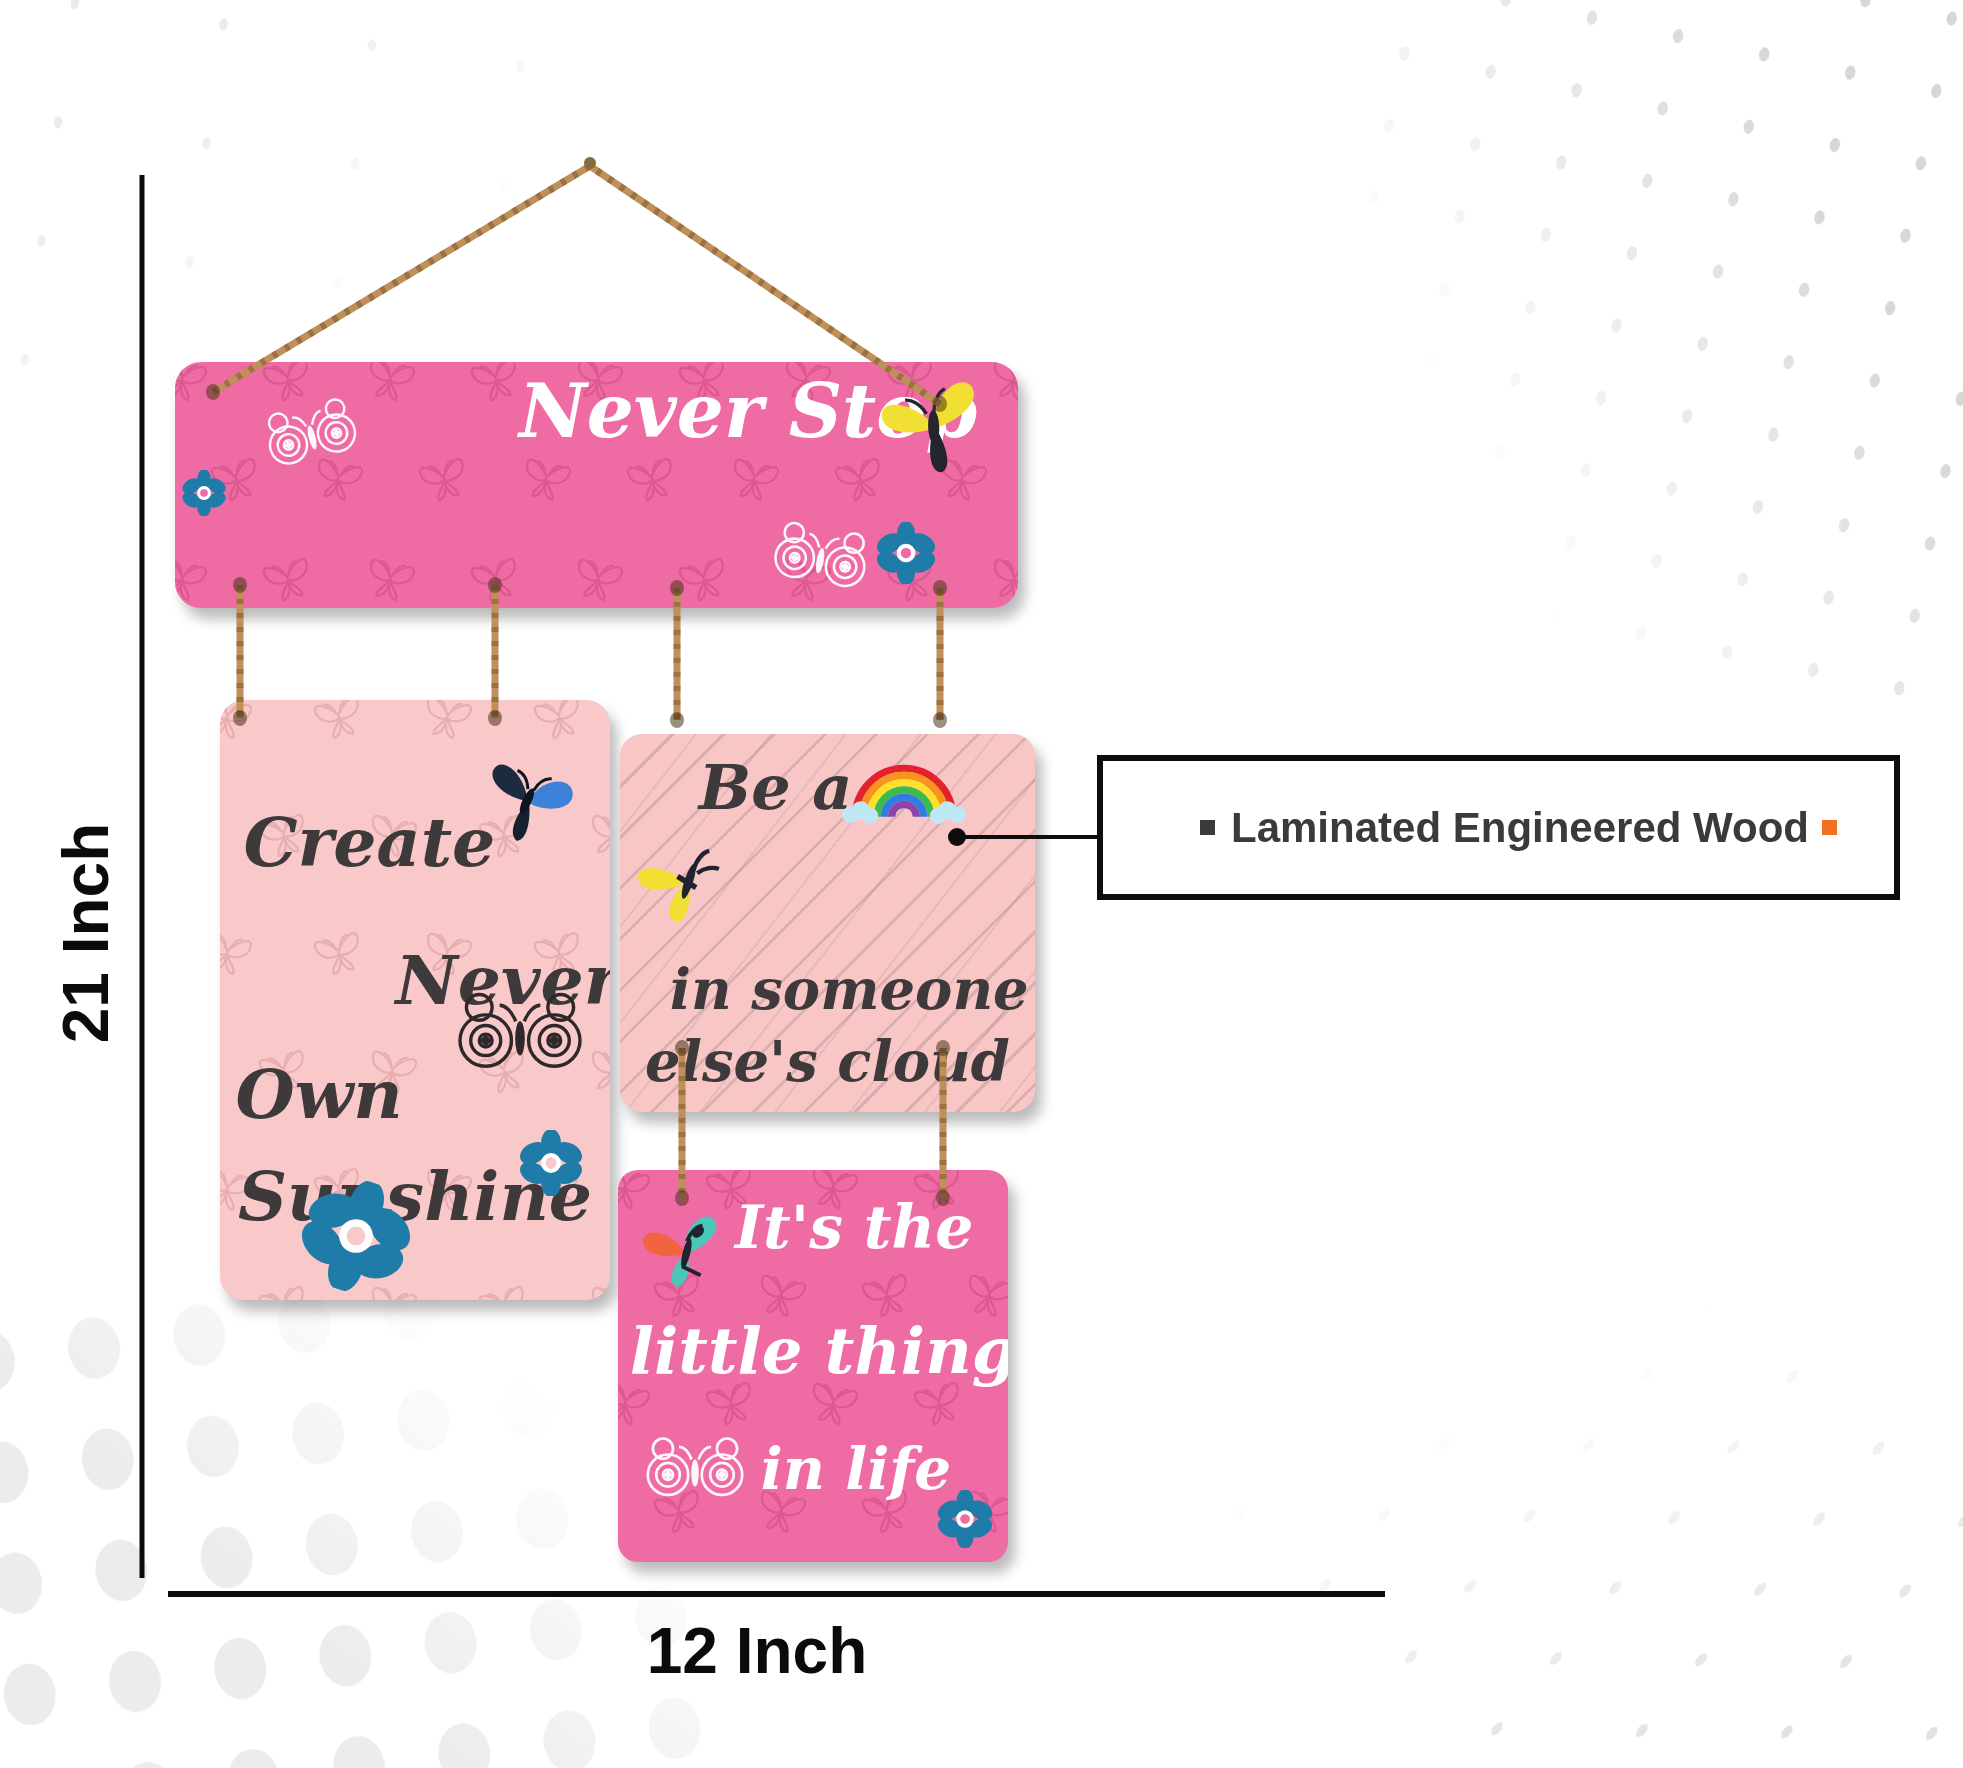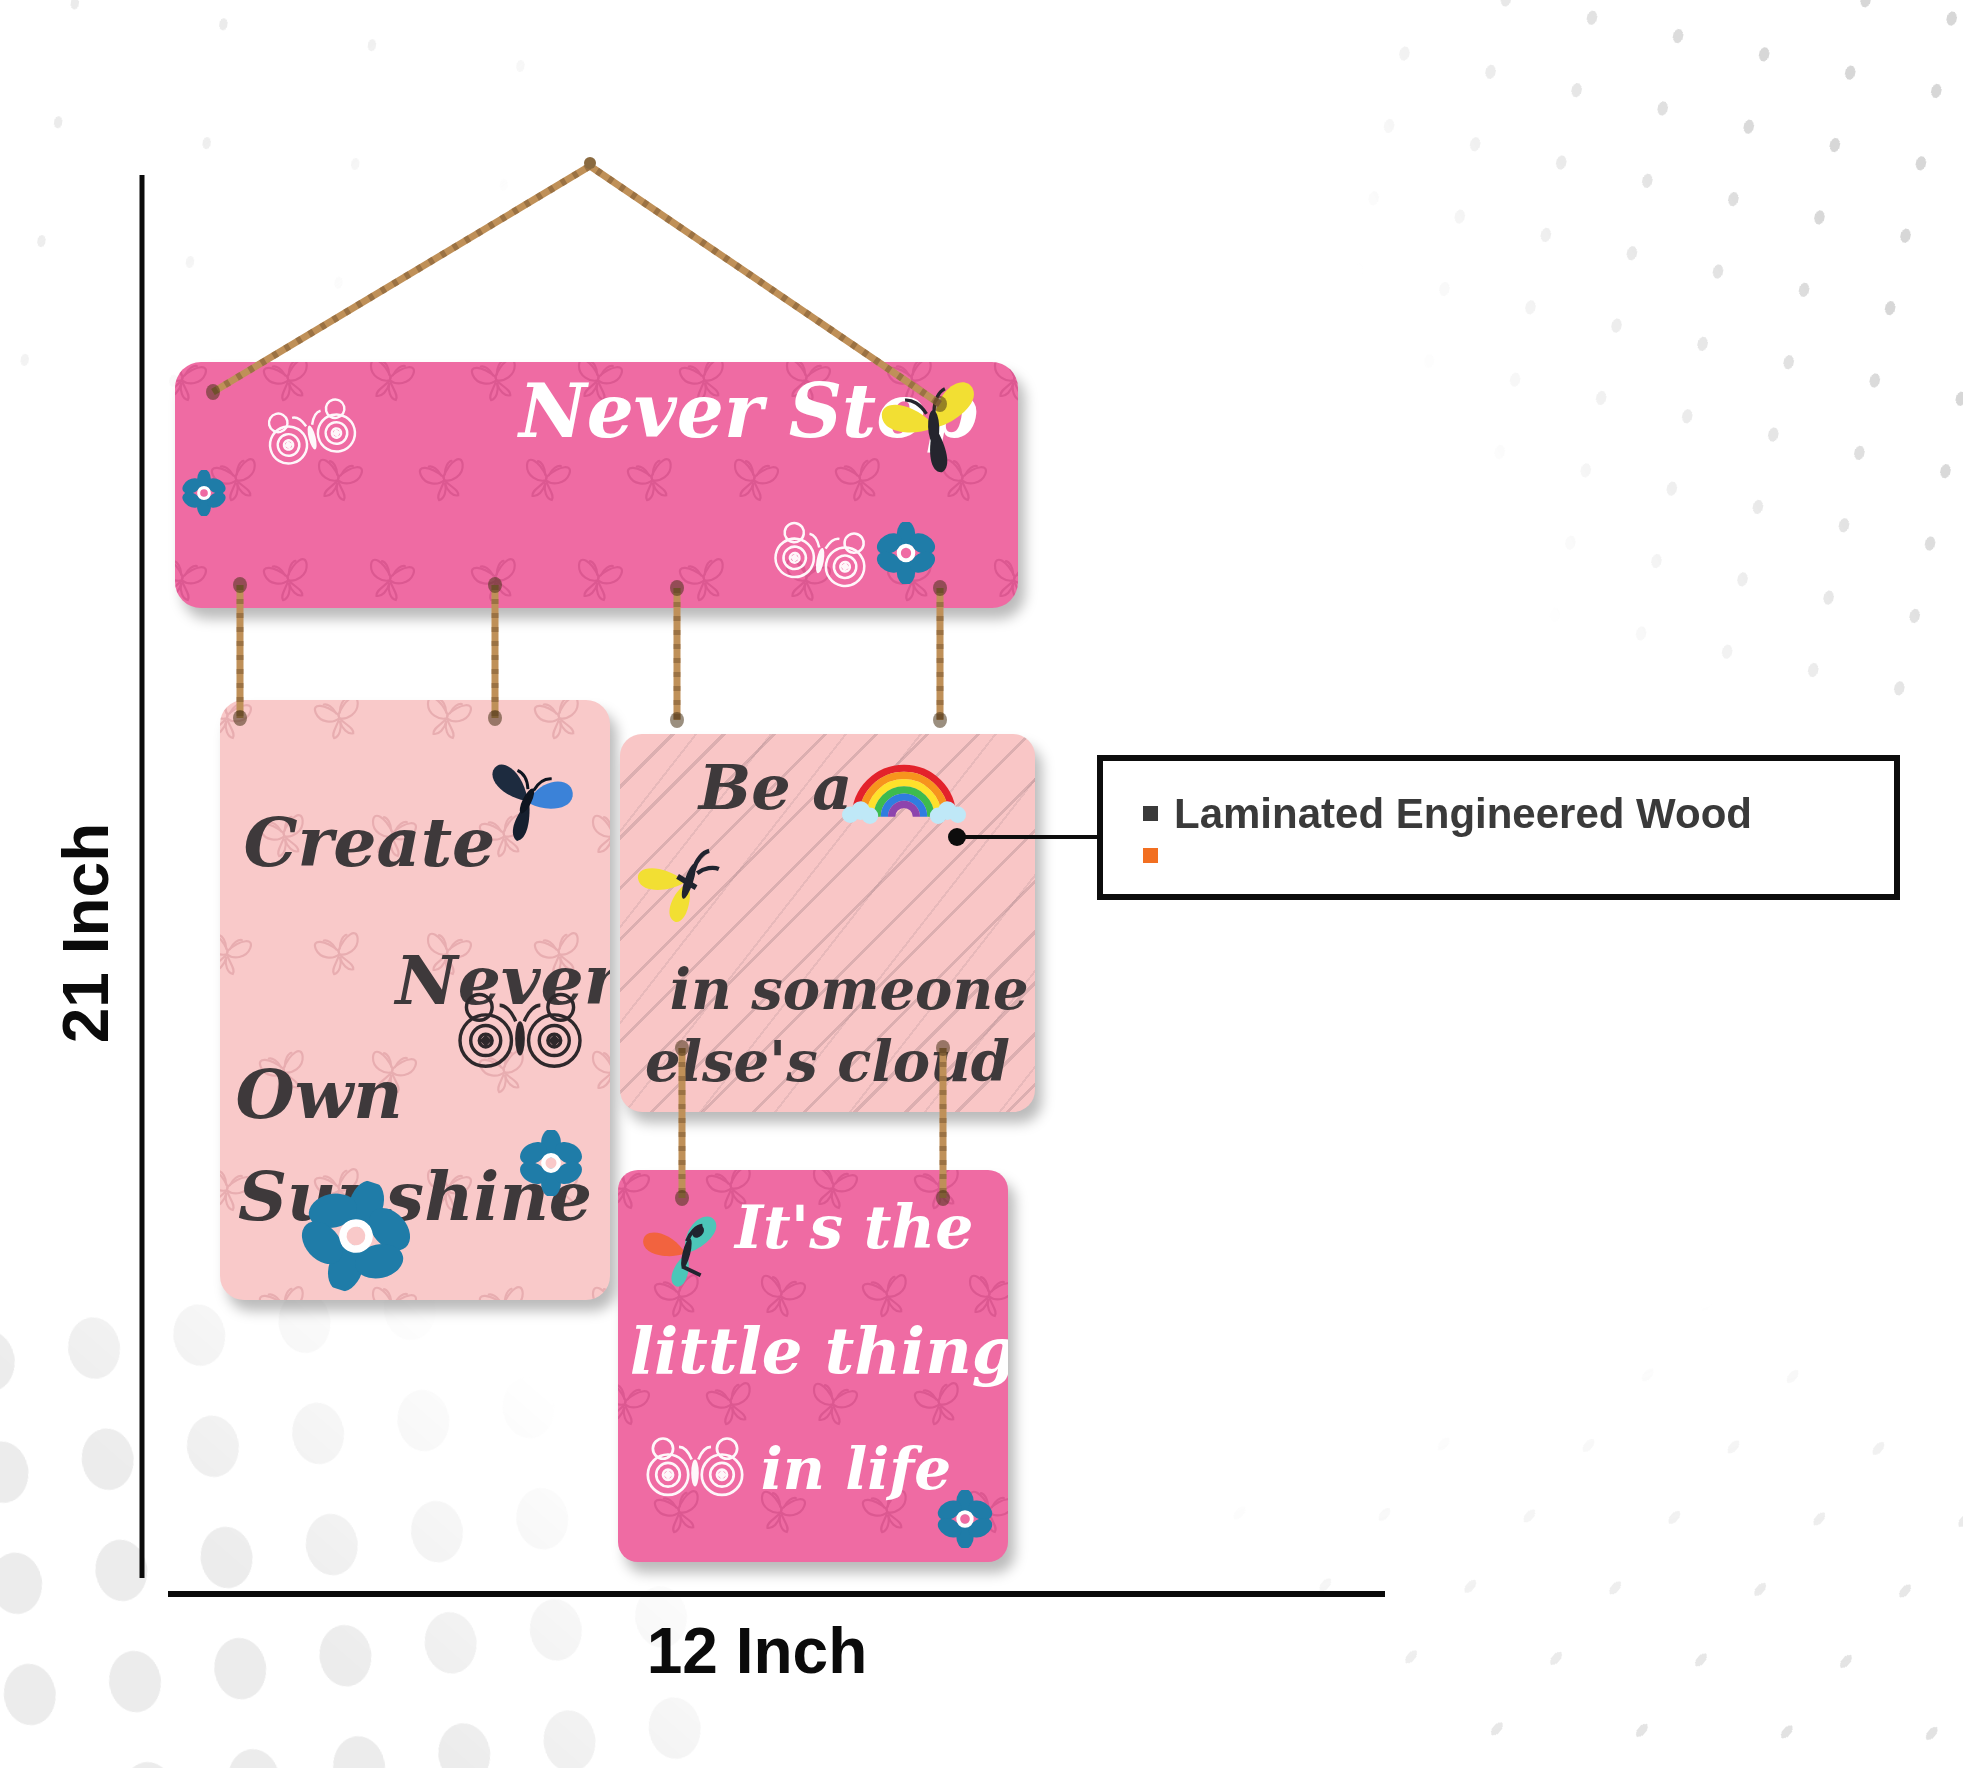--- a/index.html
+++ b/index.html
@@ -61,21 +61,21 @@
 
   
   .dim-label{position:absolute;font-family:"Liberation Sans", sans-serif;font-weight:bold;
              color:#0b0b0b;font-size:64px;white-space:nowrap;}
   #height-label{left:86px;top:933px;transform:translate(-50%,-50%) rotate(-90deg);}
   #width-label{left:757px;top:1651px;transform:translate(-50%,-50%);}
 
   
   #callout-box{position:absolute;left:1097px;top:755px;width:803px;height:145px;
     background:#ffffff;border:6px solid #0d0d0d;box-sizing:border-box;
-    display:flex;flex-direction:column;justify-content:center;gap:13px;padding-left:40px;}
+    display:flex;flex-direction:row;justify-content:center;gap:13px;padding-left:40px;}
   .callout-row{display:flex;align-items:center;gap:16px;font-weight:bold;font-size:42px;
     font-family:"Liberation Sans", sans-serif;line-height:1;}
   .bullet{width:15px;height:15px;flex:0 0 15px;}
   .c-dark{color:#3a3a3a;} .b-dark{background:#3a3a3a;}
   .c-orange{color:#f26f21;} .b-orange{background:#f26f21;}
 
   #overlay{position:absolute;left:0;top:0;pointer-events:none;}
 </style>
 </head>
 <body>

